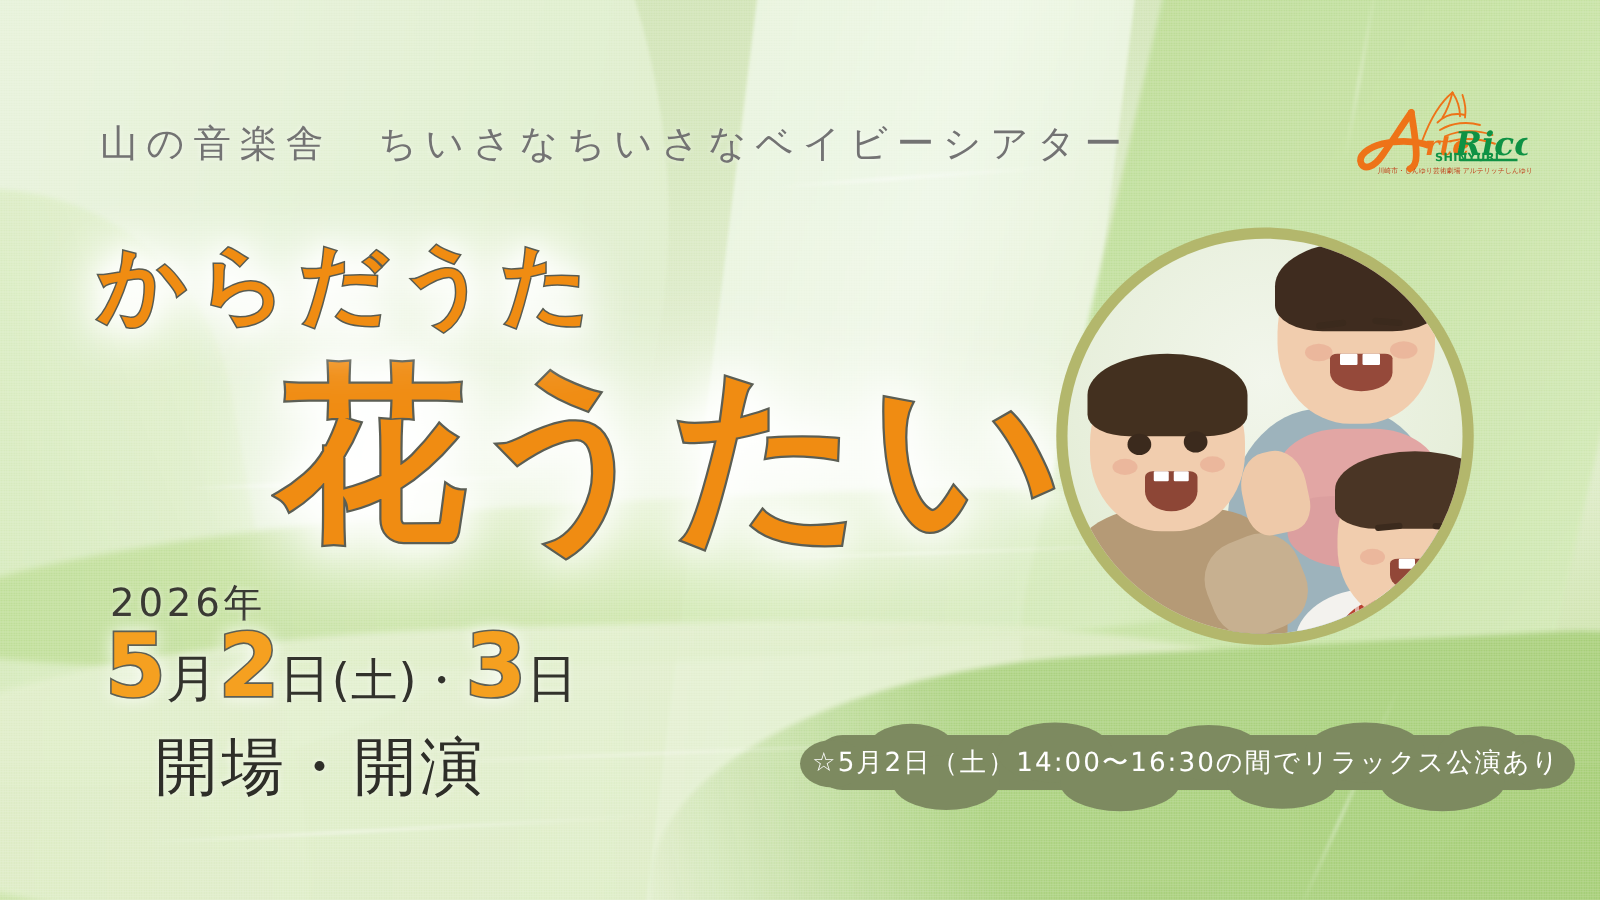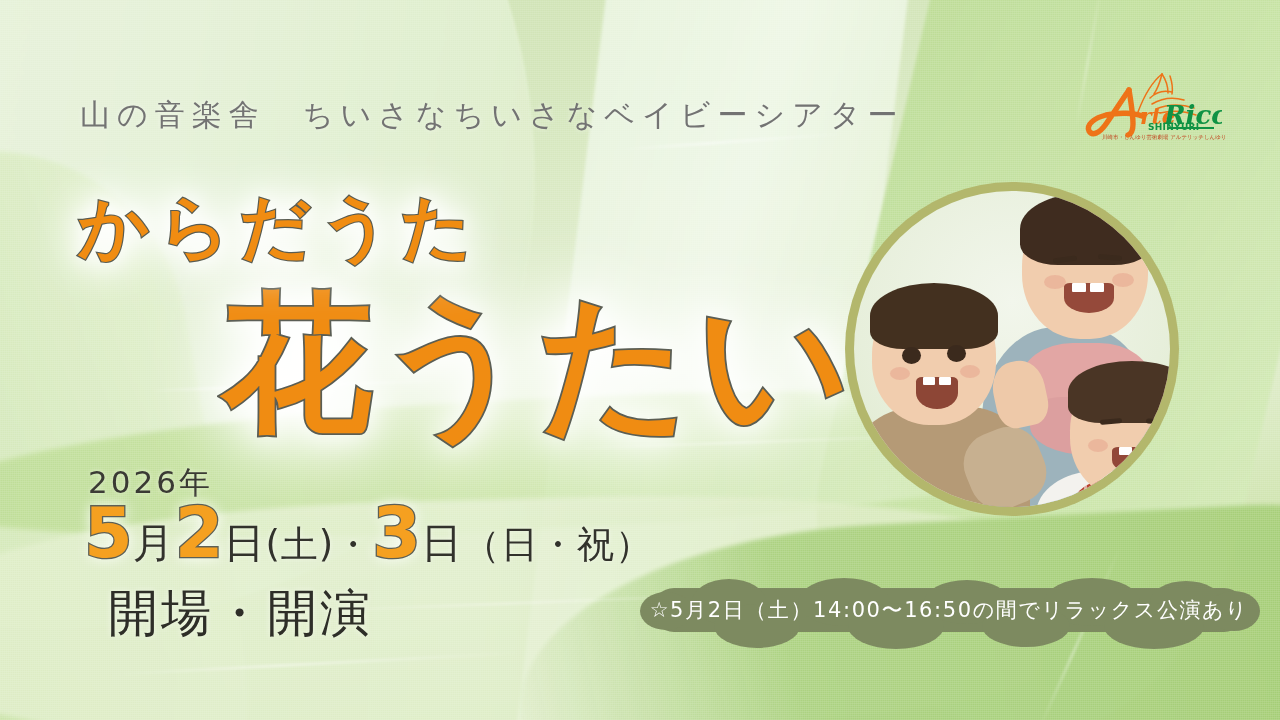--- a/index.html
+++ b/index.html
@@ -230,21 +230,21 @@
     paint-order: stroke fill;
     letter-spacing: 9px;
     line-height: 1;
     filter: drop-shadow(0 0 7px rgba(255,255,255,.85));
   }
   .time-label {
     font-size: 50px;
     color: #2e2e28;
     letter-spacing: 3px;
     line-height: 1;
-    margin-left: 24px;
+    margin-left: 40px;
     text-shadow: 0 0 6px rgba(255,255,255,.6);
   }
 
   
   .photo-wrap {
     position: absolute;
     left: 845px; top: 182px;
     width: 334px; height: 334px;
     border-radius: 50%;
     background: #b3b76c;
@@ -419,21 +419,20 @@
 
     <div class="dateline">
       <span class="num-big">5</span>
       <span class="kan">月</span>
       <span class="num-big">2</span>
       <span class="kan">日</span>
       <span class="kan-sm kan">(土)</span>
       <span class="kan-sm kan">・</span>
       <span class="num-big">3</span>
       <span class="kan">日</span>
-      <span class="kan-sm kan">（日・祝）</span>
     </div>
 
     <div class="timerow">
       <span class="time-label">開場・開演</span>
     </div>
 
     <div class="photo-wrap">
       <div class="photo-inner">
 
         <div class="baby">
@@ -490,21 +489,21 @@
       <div class="notice-bump nb1"></div>
       <div class="notice-bump nb2"></div>
       <div class="notice-bump nb3"></div>
       <div class="notice-bump nb4"></div>
       <div class="notice-bump nb5"></div>
       <div class="notice-bump nb6"></div>
       <div class="notice-bump nb7"></div>
       <div class="notice-bump nb8"></div>
       <div class="notice-bump nb9"></div>
       <div class="notice-bump nb11"></div>
-      <div class="notice-text">☆5月2日（土）14:00〜16:50の間でリラックス公演あり</div>
+      <div class="notice-text">☆5月2日（土）14:00〜16:30の間でリラックス公演あり</div>
     </div>
 
     <div class="logo">
       <svg width="140" height="82" viewBox="0 0 140 82">
 
         <g fill="none" stroke="#EE7318" stroke-width="1.5" stroke-linecap="round">
           <path d="M56 46 C62 30 70 16 80 8"></path>
           <path d="M80 8 C78 16 76 22 72 28"></path>
           <path d="M80 8 C84 14 86 20 86 27"></path>
           <path d="M68 32 C74 26 82 24 90 26"></path>

